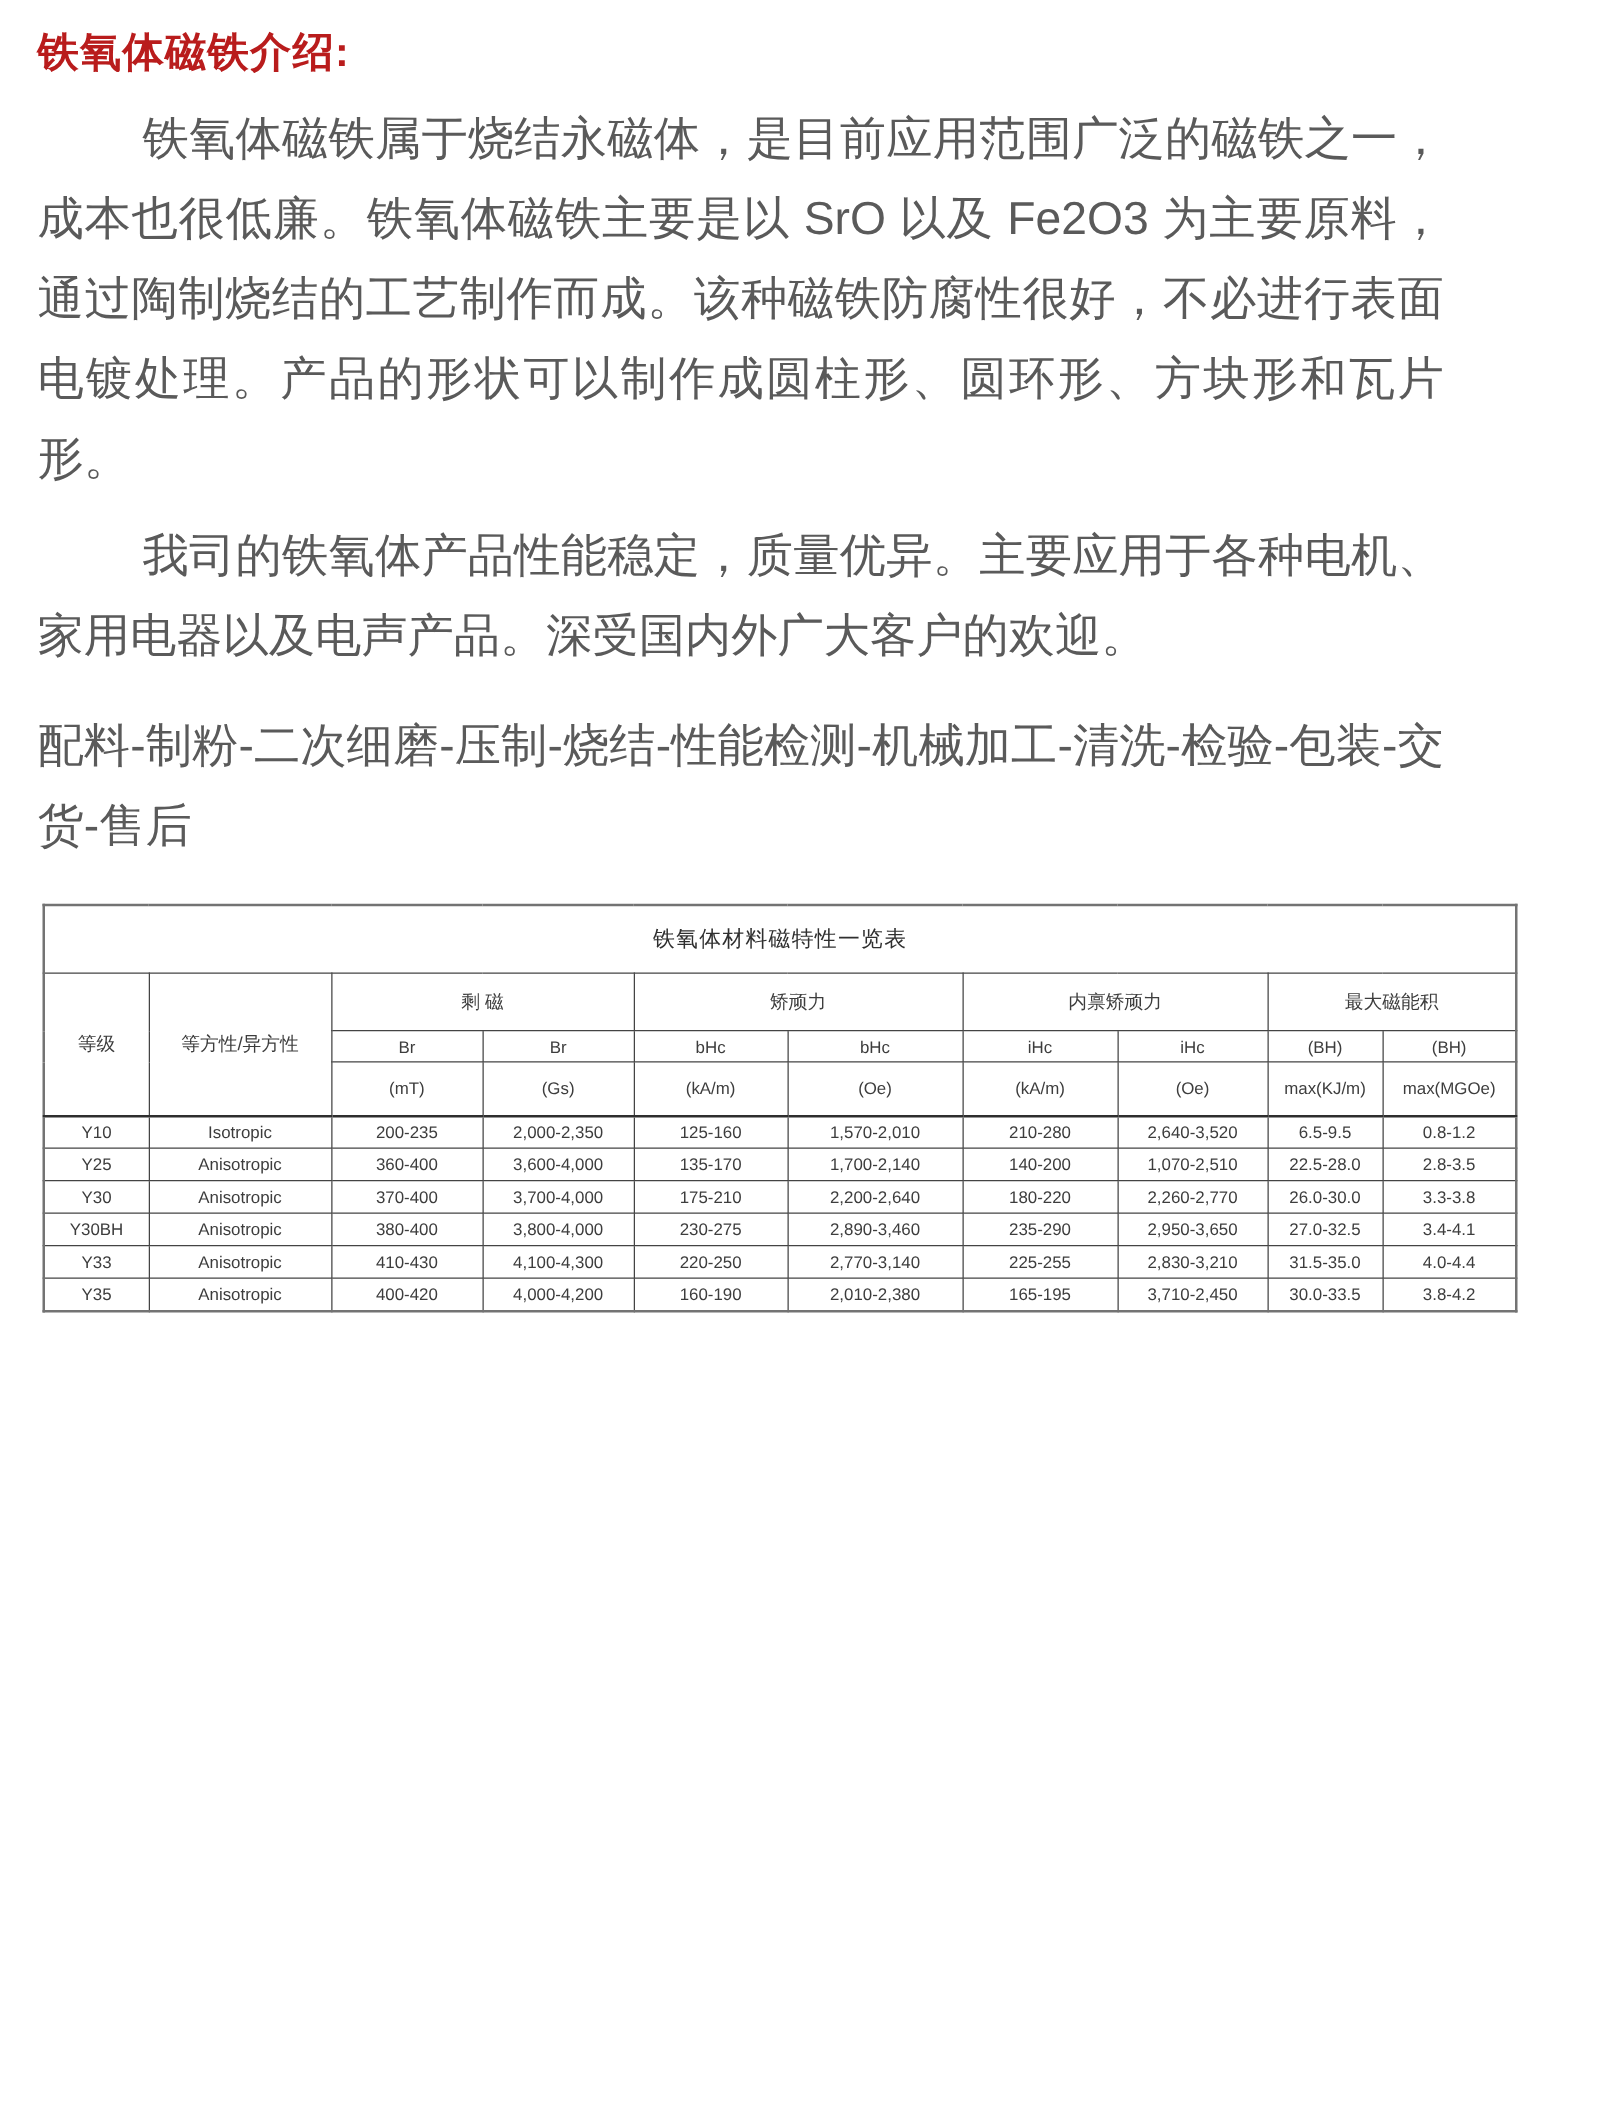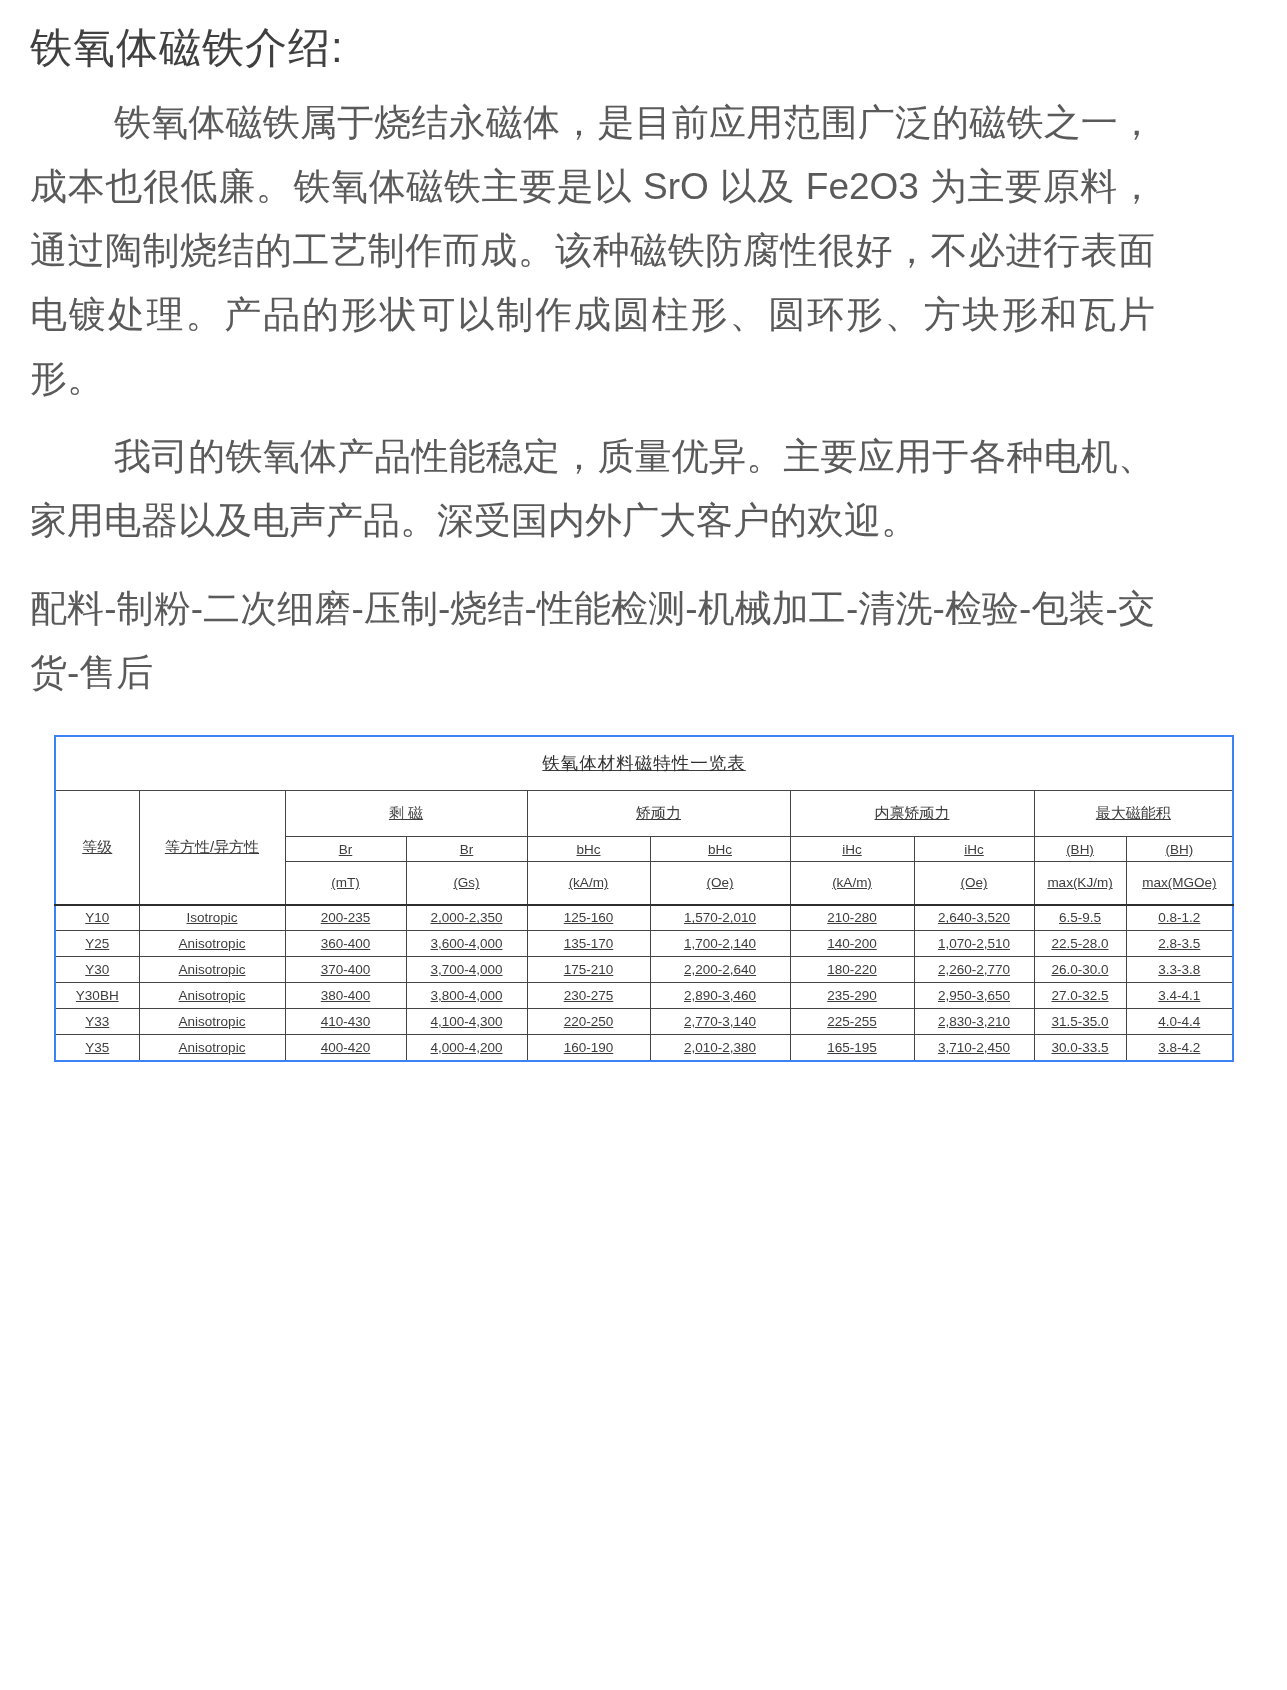--- a/index.html
+++ b/index.html
@@ -9,23 +9,23 @@
     height: 1690px;
     background: #ffffff;
     font-family: "Liberation Sans", sans-serif;
     overflow: hidden;
   }
   .content {
     width: 1157px;
     padding: 20px 0 0 30px;
   }
   .doc-heading {
-    font-size: 42px;
-    font-weight: normal;
-    color: #404040;
+    font-size: 33px;
+    font-weight: bold;
+    color: #b91c1c;
     margin: 0;
     line-height: 1.35;
     letter-spacing: 1px;
   }
   .doc-heading.second {
     margin-top: 26px;
   }
   p.body-text {
     font-size: 37px;
     line-height: 64px;
@@ -37,24 +37,23 @@
   p.body-text.indent {
     text-indent: 84px;
   }
   p.body-text.process {
     margin-top: 24px;
   }
   table.props {
     border-collapse: collapse;
     table-layout: fixed;
     width: 1178px;
-    margin: 30px 0 0 24px;
-    border: 2px solid #3b82f6;
+    margin: 30px 0 0 4px;
+    border: 2px solid #737373;
     color: #3d3d3d;
-    text-decoration: underline;
   }
   table.props td {
     border: 1px solid #444444;
     text-align: center;
     vertical-align: middle;
     font-size: 13.5px;
     padding: 0 2px;
     height: 26px;
     overflow: hidden;
     white-space: nowrap;

